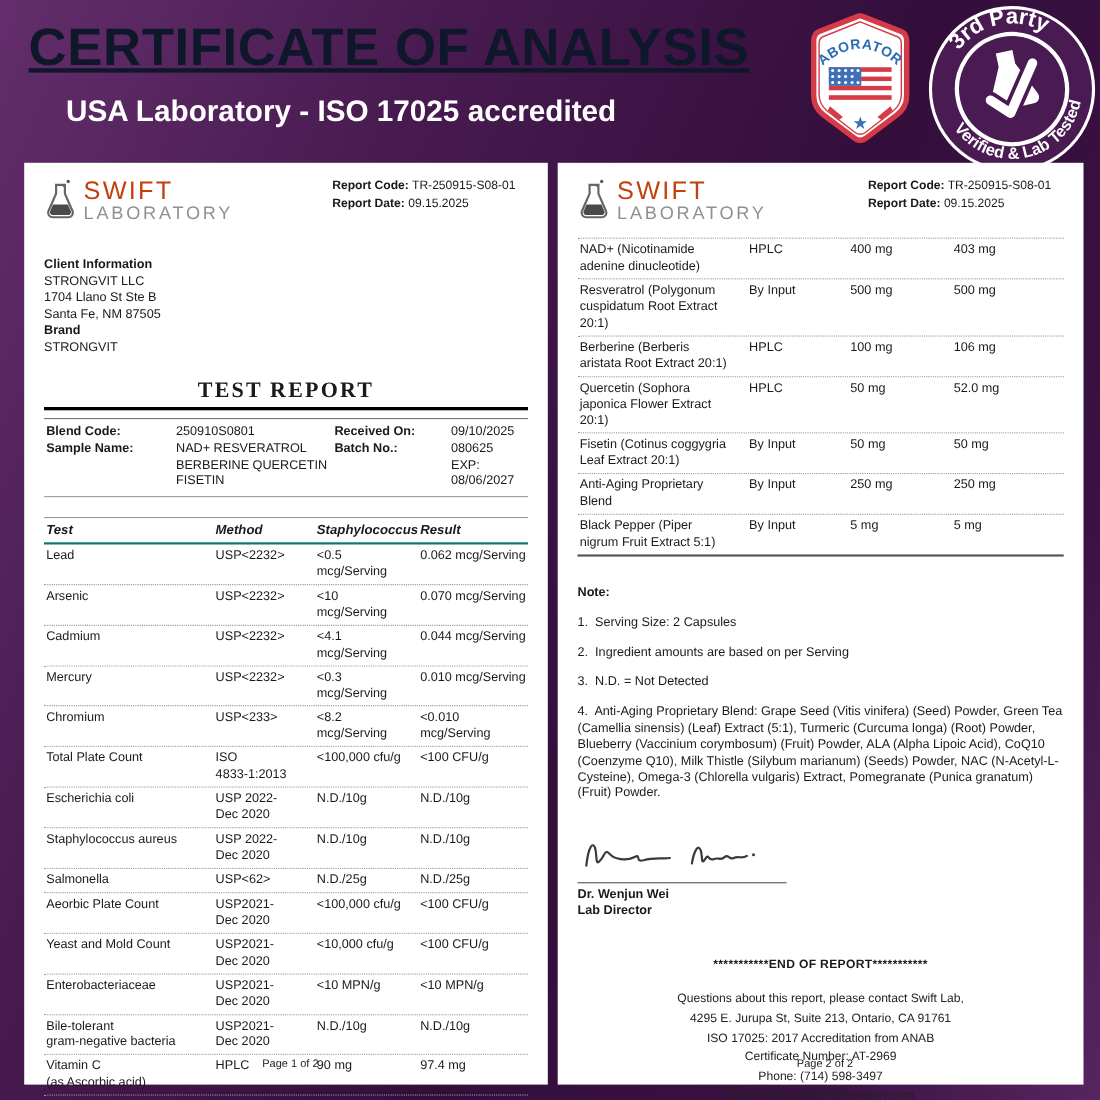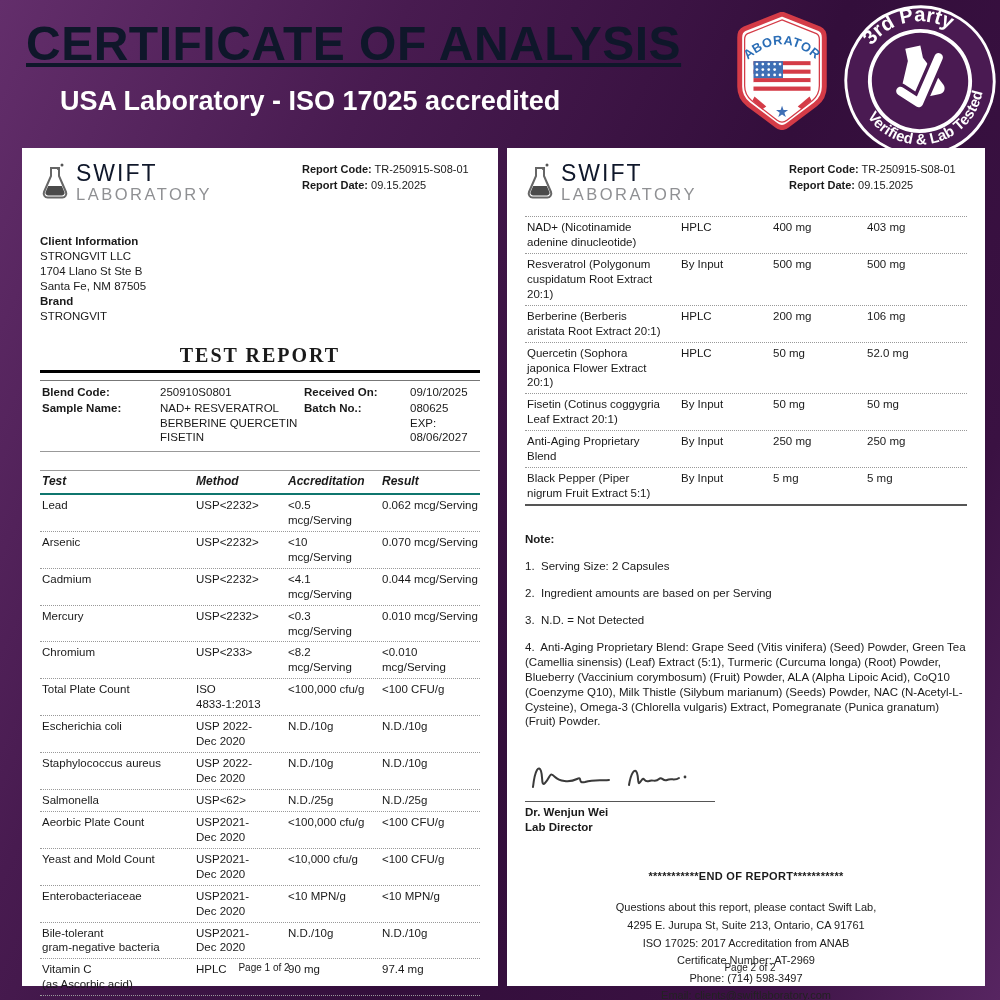--- a/index.html
+++ b/index.html
@@ -14,21 +14,21 @@
   .hdr-sub{position:absolute;left:60px;top:86px;color:#fff;font-weight:bold;font-size:27px;}
   .badge-shield{position:absolute;left:712px;top:12px;width:140px;height:118px;}
   .badge-circle{position:absolute;left:843px;top:4px;width:154px;height:154px;}
   
   .page{position:absolute;top:148px;background:#fff;height:838px;box-sizing:border-box;
     padding:14px 18px;font-size:11.5px;color:#1a1a1a;line-height:1.3;}
   .page1{left:22px;width:476px;}
   .page2{left:507px;width:478px;}
   .logo-row{display:flex;justify-content:space-between;align-items:flex-start;height:52px;}
   .logo{display:flex;align-items:flex-start;gap:6px;}
-  .logo-text .l1{font-size:23px;color:#0f172a;letter-spacing:2px;line-height:1;}
+  .logo-text .l1{font-size:23px;color:#c2410c;letter-spacing:2px;line-height:1;}
   .logo-text .l2{font-size:16.5px;color:#8f9093;letter-spacing:2.5px;line-height:1.15;}
   .report-meta{font-size:11px;line-height:1.45;width:178px;}
   .report-meta b{font-weight:bold;}
   
   .client{margin-top:20px;}
   .client .bold{font-weight:bold;}
   
   .tr-title{margin-top:18px;text-align:center;font-family:"Liberation Serif",serif;
     font-weight:bold;font-size:20px;letter-spacing:2px;border-bottom:3px solid #000;
     padding-bottom:2px;}
@@ -175,21 +175,21 @@
 FISETIN</div>
     <div class="lab">Batch No.:</div>
     <div class="val">080625
 EXP: 08/06/2027</div>
   </div>
 
   <div class="ttable">
     <div class="thead">
       <div>Test</div>
       <div>Method</div>
-      <div>Accreditation</div>
+      <div>Staphylococcus</div>
       <div>Result</div>
     </div>
     <div>
         <div class="trow">
           <div class="tcell">Lead</div>
           <div class="tcell">USP&lt;2232&gt;</div>
           <div class="tcell">&lt;0.5
 mcg/Serving</div>
           <div class="tcell">0.062 mcg/Serving</div>
         </div>
@@ -332,21 +332,21 @@
 cuspidatum Root Extract
 20:1)</div>
           <div class="tcell">By Input</div>
           <div class="tcell">500 mg</div>
           <div class="tcell">500 mg</div>
         </div>
         <div class="trow">
           <div class="tcell">Berberine (Berberis
 aristata Root Extract 20:1)</div>
           <div class="tcell">HPLC</div>
-          <div class="tcell">200 mg</div>
+          <div class="tcell">100 mg</div>
           <div class="tcell">106 mg</div>
         </div>
         <div class="trow">
           <div class="tcell">Quercetin (Sophora
 japonica Flower Extract
 20:1)</div>
           <div class="tcell">HPLC</div>
           <div class="tcell">50 mg</div>
           <div class="tcell">52.0 mg</div>
         </div>

